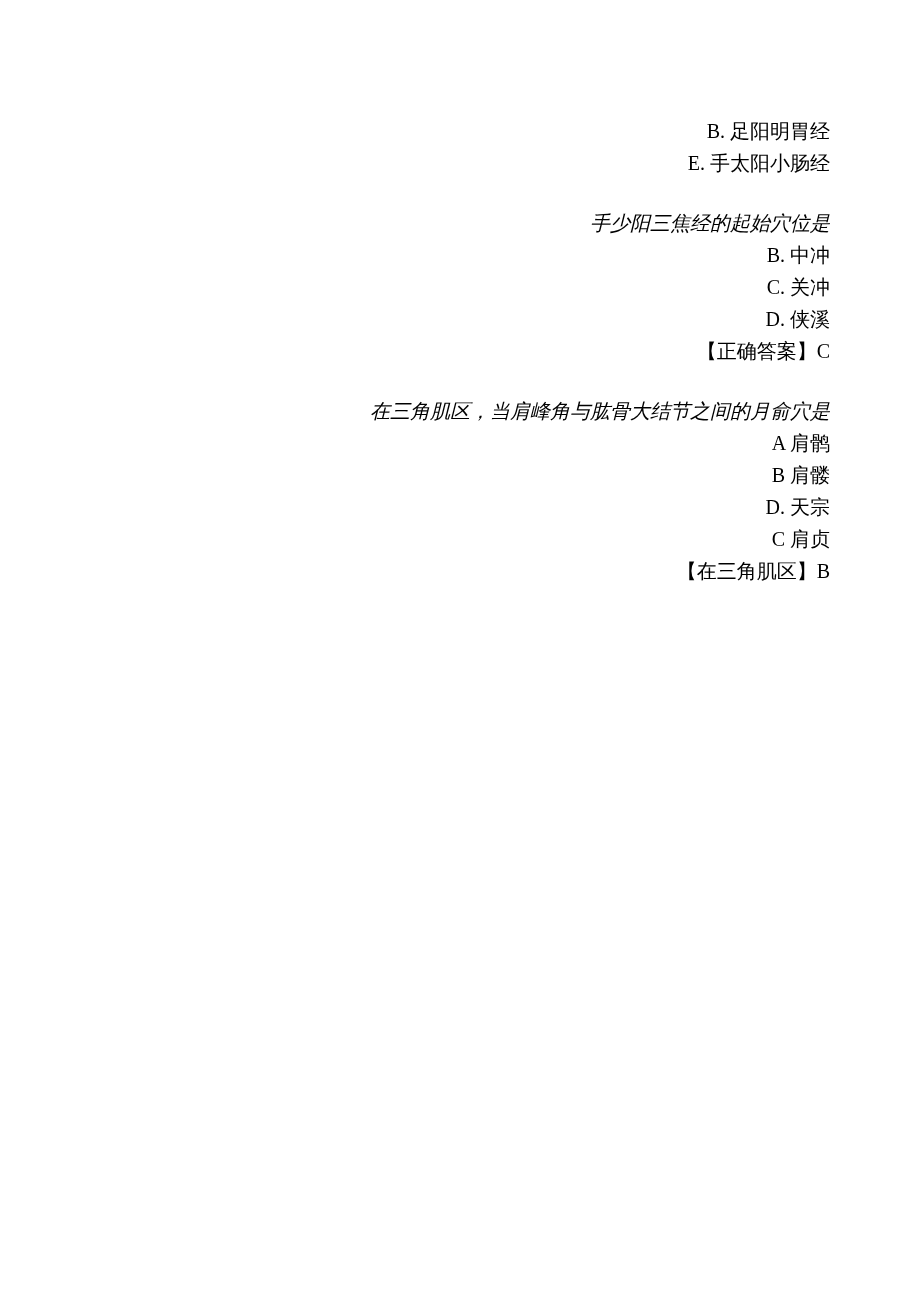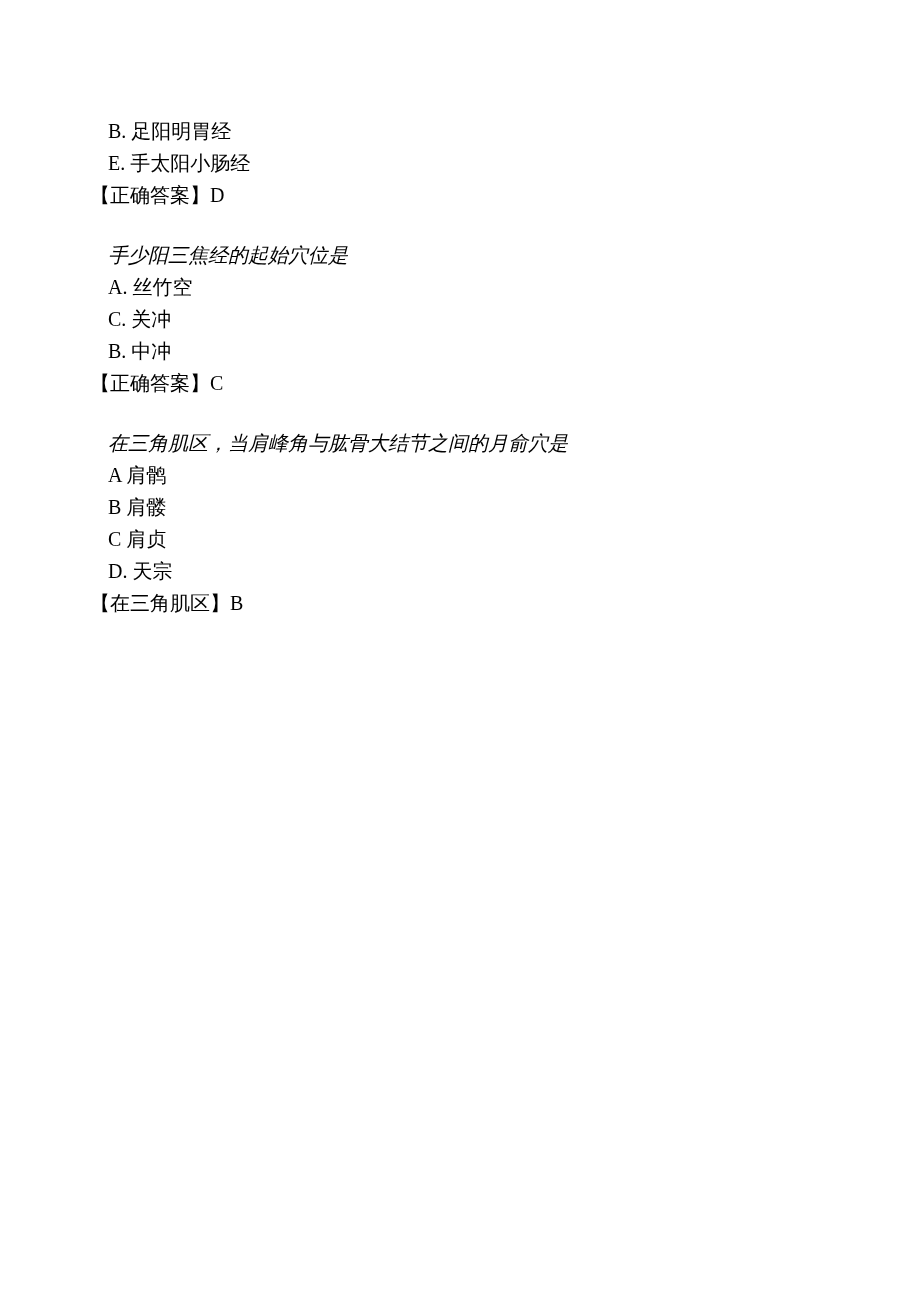--- a/index.html
+++ b/index.html
@@ -1,18 +1,19 @@
 <!DOCTYPE html>
 <html><head>
   <meta charset="utf-8">
   <style>
     * {
       margin: 0;
       padding: 0;
       box-sizing: border-box;
+      text-align: right;
     }
     body {
       width: 920px;
       height: 1301px;
       background: #ffffff;
       font-family: "SimSun", "宋体", serif;
       font-size: 20px;
       line-height: 1.6;
       color: #000000;
       padding: 115px 90px 0 90px;
@@ -30,31 +31,30 @@
     .answer-line {
       padding-left: 0;
     }
   </style>
 </head>
 <body>
 
 <div class="question-block">
   <div class="option-line">B. 足阳明胃经</div>
   <div class="option-line">E. 手太阳小肠经</div>
-  <div class="answer-line">【正确答案】D</div>
 </div>
 
 <div class="question-block">
   <div class="question-text">手少阳三焦经的起始穴位是</div>
-  <div class="option-line">A. 丝竹空</div>
+  <div class="option-line">B. 中冲</div>
   <div class="option-line">C. 关冲</div>
-  <div class="option-line">B. 中冲</div>
+  <div class="option-line">D. 侠溪</div>
   <div class="answer-line">【正确答案】C</div>
 </div>
 
 <div class="question-block">
   <div class="question-text">在三角肌区，当肩峰角与肱骨大结节之间的月俞穴是</div>
   <div class="option-line">A 肩鹘</div>
   <div class="option-line">B 肩髅</div>
+  <div class="option-line">D. 天宗</div>
   <div class="option-line">C 肩贞</div>
-  <div class="option-line">D. 天宗</div>
   <div class="answer-line">【在三角肌区】B</div>
 </div>
 
 </body></html>

